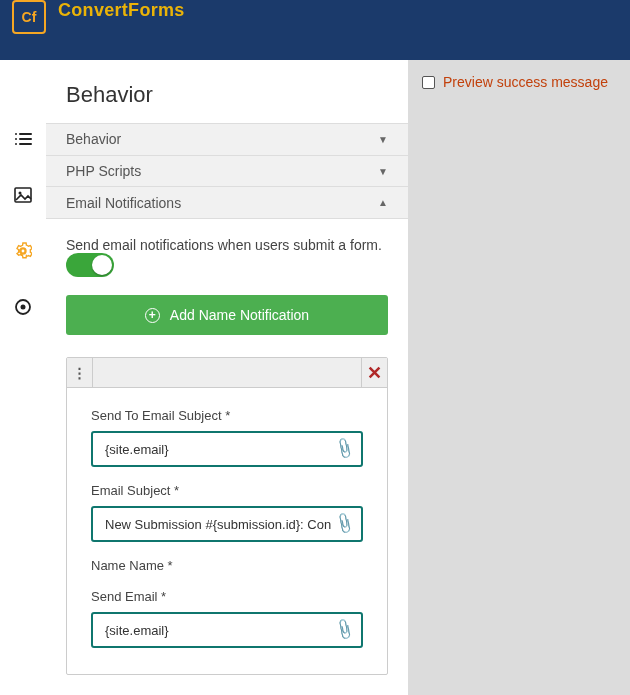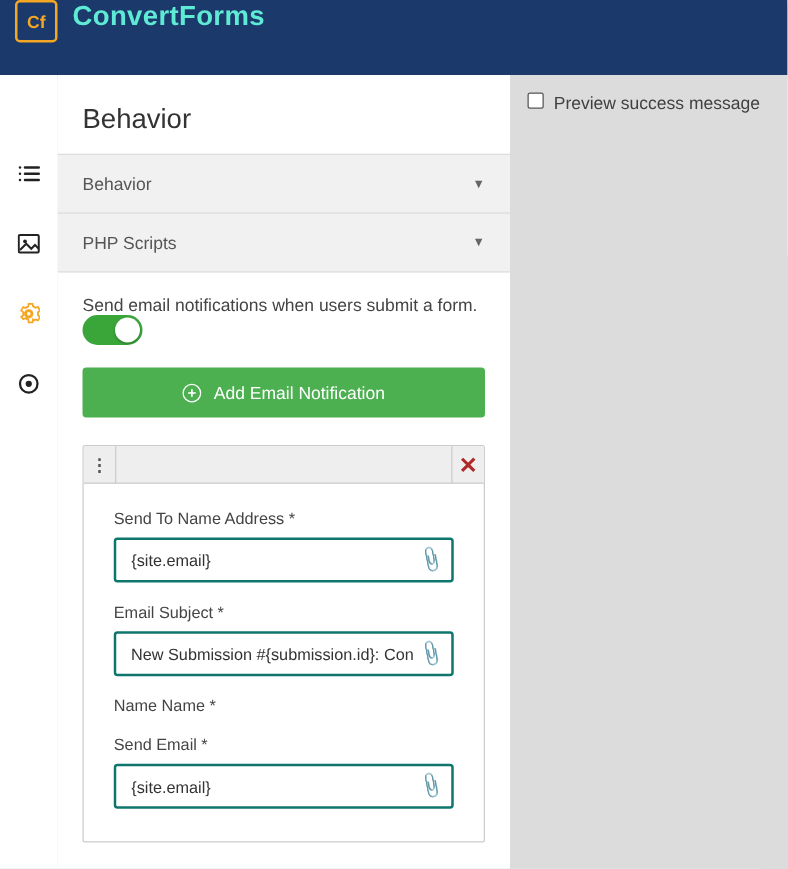--- a/index.html
+++ b/index.html
@@ -1,19 +1,19 @@
 <!DOCTYPE html>
 <html><head>
 <meta charset="utf-8">
 <style>
   * { box-sizing: border-box; margin: 0; padding: 0; }
   html, body { width: 630px; height: 695px; font-family: Arial, Helvetica, sans-serif; font-size: 14px; color: #333; background: #e5e5e5; overflow: hidden; }
   .topbar { height: 60px; background: #1b3a6b; display: flex; align-items: flex-start; padding-left: 12px; gap: 12px; box-shadow: 0 2px 4px rgba(0,0,0,.3); }
   .logo-box { width: 34px; height: 34px; border: 2px solid #f5a623; border-radius: 4px; display: flex; align-items: center; justify-content: center; color: #f5a623; font-weight: bold; font-size: 14px; }
-  .brand { color: #5eead4; font-size: 22px; font-weight: 600; letter-spacing: .3px; }
+  .brand { color: #eab308; font-size: 18px; font-weight: 600; letter-spacing: .3px; }
 
   .workspace { display: flex; height: 635px; }
   .iconbar { width: 46px; background: #fff; display: flex; flex-direction: column; align-items: center; padding-top: 70px; gap: 38px; }
   .iconbar .nav-icon { width: 18px; height: 18px; display: flex; align-items: center; justify-content: center; cursor: pointer; color: #222; }
   .iconbar .nav-icon.active { color: #f5a623; }
 
   .panel { width: 362px; background: #fff; display: flex; flex-direction: column; overflow: hidden; }
   .panel-title { font-size: 22px; font-weight: 400; padding: 22px 20px 16px 20px; color: #333; }
 
   .accordion-head { height: 48px; background: #f1f1f1; border-top: 1px solid #ddd; border-bottom: 1px solid #ddd; display: flex; align-items: center; justify-content: space-between; padding: 0 20px; cursor: pointer; color: #555; margin-top: -1px; }
@@ -34,21 +34,21 @@
   .card-body { padding: 14px 24px 10px 24px; }
   .fld-label { font-size: 13px; color: #444; margin: 6px 0 8px 0; }
   .input-wrap { position: relative; }
   .fld-input { width: 100%; height: 36px; border: 2px solid #0f766e; border-radius: 3px; padding: 0 30px 0 12px; font-size: 13px; color: #333; font-family: inherit; outline: none; }
   .attach-icon { position: absolute; right: 8px; top: 9px; color: #bbb; font-size: 15px; transform: rotate(30deg); pointer-events: none; }
   .field-block { margin-bottom: 16px; }
 
   .arrow { position: absolute; left: 182px; top: 12px; pointer-events: none; }
 
   .preview { flex: 1; background: #dcdcdc; padding: 14px 14px; }
-  .chk-row { display: flex; gap: 8px; color: #404040; }
+  .chk-row { display: flex; align-items: center; gap: 8px; color: #c2410c; }
   .chkbox { width: 13px; height: 13px; border: 1.4px solid #555; border-radius: 2px; background: #fff; cursor: pointer; }
 </style>
 </head>
 <body>
 
 <div class="topbar">
   <div class="logo-box">Cf</div>
   <div class="brand">ConvertForms</div>
 </div>
 
@@ -90,40 +90,44 @@
     <div class="panel-title">Behavior</div>
 
     <div class="accordion-head">
       <span>Behavior</span>
       <span class="chev">▼</span>
     </div>
     <div class="accordion-head">
       <span>PHP Scripts</span>
       <span class="chev">▼</span>
     </div>
+    <div class="accordion-head">
+      <span>Email Notifications</span>
+      <span class="chev">▲</span>
+    </div>
 
     <div class="section-body">
       <div class="note">Send email notifications when users submit a form.</div>
       <div class="toggle">
           <div class="knob"></div>
         </div>
       <button class="add-btn">
         <span class="plus-circ">+</span>
-        <span>Add Email Notification</span>
+        <span>Add Name Notification</span>
       </button>
 
       <div class="card">
         <div class="card-bar">
           <div class="bar-btn">⋮</div>
           <div class="bar-btn close">✕</div>
         </div>
         <div class="card-body">
 
           <div class="field-block">
-            <div class="fld-label">Send To Name Address *</div>
+            <div class="fld-label">Send To Email Subject *</div>
             <div class="input-wrap">
               <input class="fld-input" value="{site.email}" style="">
               <span class="attach-icon">📎</span>
             </div>
           </div>
 
           <div class="field-block">
             <div class="fld-label">Email Subject *</div>
             <div class="input-wrap">
               <input class="fld-input" value="New Submission #{submission.id}: Contact" style="">

